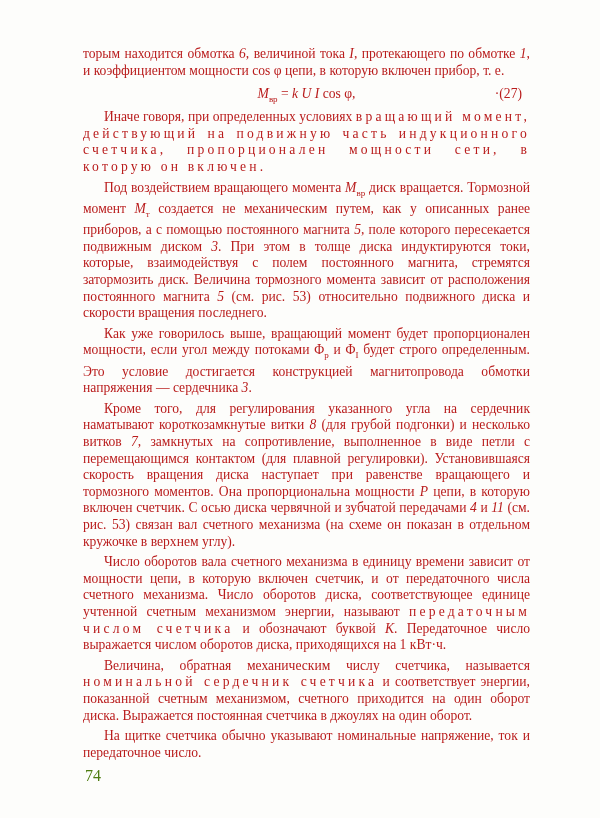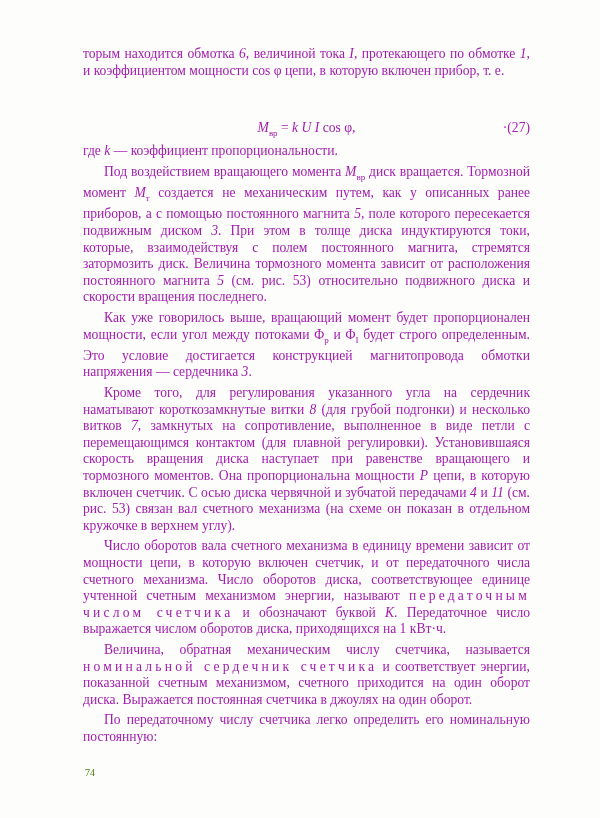--- a/index.html
+++ b/index.html
@@ -1,58 +1,57 @@
 <!DOCTYPE html>
 <html><head>
 <meta charset="utf-8">
 <style>
   html, body { margin: 0; padding: 0; background: #fdfdfb; }
   body { width: 600px; height: 818px; position: relative; overflow: hidden; }
   .page {
     position: absolute; left: 83px; top: 46px; width: 447px;
     font-family: "Liberation Serif", "DejaVu Serif", serif;
-    font-size: 13.6px; line-height: 16.6px; color: #a21caf;
+    font-size: 13.6px; line-height: 16.6px; color: #b91c1c;
     text-align: justify;
   }
   .p { margin: 0 0 4px 0; text-indent: 0; }
   .p.ind { text-indent: 21px; }
   .p.cont { margin-bottom: 0; }
   .sp { letter-spacing: 3.2px; }
   .eq {
     position: relative; height: 30px; text-align: center;
     font-style: normal;
-    margin-top: 34px;
   }
   .eq .body { position: absolute; left: 0; right: 0; top: 7px; text-align: center; }
-  .eq .num { position: absolute; right: 0; top: 7px; }
-  .pagenum { position: absolute; left: 85px; top: 767px; font-family: "Liberation Serif", serif; font-size: 10px; color: #4d7c0f; }
+  .eq .num { position: absolute; right: 8px; top: 7px; }
+  .pagenum { position: absolute; left: 85px; top: 767px; font-family: "Liberation Serif", serif; font-size: 16px; color: #4d7c0f; }
   i { font-style: italic; }
 </style>
 </head>
 <body>
 
 <div class="page">
   <p class="p cont"><span>торым находится обмотка </span><i>6</i><span>, величиной тока </span><i>I</i><span>, протекающего по обмотке </span><i>1</i><span>, и коэффициентом мощности cos φ цепи, в которую включен прибор, т. е.</span></p>
 
   <div class="eq">
     <div class="body"><i>M</i><sub style="font-size:9px">вр</sub><span> = </span><i>k U I</i><span> cos φ,</span></div>
     <div class="num">·(27)</div>
   </div>
 
-  <p class="p"><span>где </span><i>k</i><span> — коэффициент пропорциональности.</span></p>
 
+  <p class="p ind"><span>Иначе говоря, при определенных условиях </span><span class="sp">вращающий момент, действующий на подвижную часть индукционного счетчика, пропорционален мощности сети, в которую он включен.</span></p>
 
   <p class="p ind"><span>Под воздействием вращающего момента </span><i>M</i><sub style="font-size:9px">вр</sub><span> диск вращается. Тормозной момент </span><i>M</i><sub style="font-size:9px">т</sub><span> создается не механическим путем, как у описанных ранее приборов, а с помощью постоянного магнита </span><i>5</i><span>, поле которого пересекается подвижным диском </span><i>3</i><span>. При этом в толще диска индуктируются токи, которые, взаимодействуя с полем постоянного магнита, стремятся затормозить диск. Величина тормозного момента зависит от расположения постоянного магнита </span><i>5</i><span> (см. рис. 53) относительно подвижного диска и скорости вращения последнего.</span></p>
 
   <p class="p ind"><span>Как уже говорилось выше, вращающий момент будет пропорционален мощности, если угол между потоками Φ</span><sub style="font-size:9px">p</sub><span> и Φ</span><sub style="font-size:9px">I</sub><span> будет строго определенным. Это условие достигается конструкцией магнитопровода обмотки напряжения — сердечника </span><i>3</i><span>.</span></p>
 
   <p class="p ind"><span>Кроме того, для регулирования указанного угла на сердечник наматывают короткозамкнутые витки </span><i>8</i><span> (для грубой подгонки) и несколько витков </span><i>7</i><span>, замкнутых на сопротивление, выполненное в виде петли с перемещающимся контактом (для плавной регулировки). Установившаяся скорость вращения диска наступает при равенстве вращающего и тормозного моментов. Она пропорциональна мощности </span><i>P</i><span> цепи, в которую включен счетчик. С осью диска червячной и зубчатой передачами </span><i>4</i><span> и </span><i>11</i><span> (см. рис. 53) связан вал счетного механизма (на схеме он показан в отдельном кружочке в верхнем углу).</span></p>
 
   <p class="p ind"><span>Число оборотов вала счетного механизма в единицу времени зависит от мощности цепи, в которую включен счетчик, и от передаточного числа счетного механизма. Число оборотов диска, соответствующее единице учтенной счетным механизмом энергии, называют </span><span class="sp">передаточным числом счетчика</span><span> и обозначают буквой </span><i>K</i><span>. Передаточное число выражается числом оборотов диска, приходящихся на 1 кВт·ч.</span></p>
 
   <p class="p ind"><span>Величина, обратная механическим числу счетчика, называется </span><span class="sp">номинальной сердечник счетчика</span><span> и соответствует энергии, показанной счетным механизмом, счетного приходится на один оборот диска. Выражается постоянная счетчика в джоулях на один оборот.</span></p>
 
+  <p class="p ind">На щитке счетчика обычно указывают номинальные напряжение, ток и передаточное число.</p>
 
-  <p class="p ind cont">По передаточному числу счетчика легко определить его номинальную постоянную:</p>
 
 </div>
 
 <div class="pagenum">74</div>
 
 </body></html>

